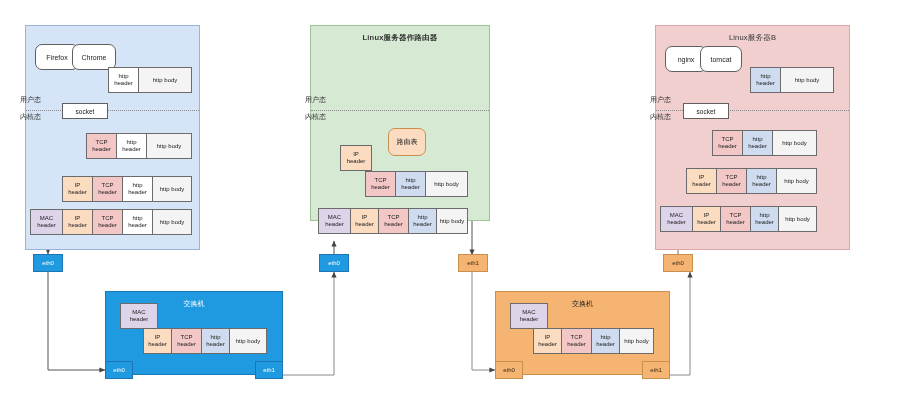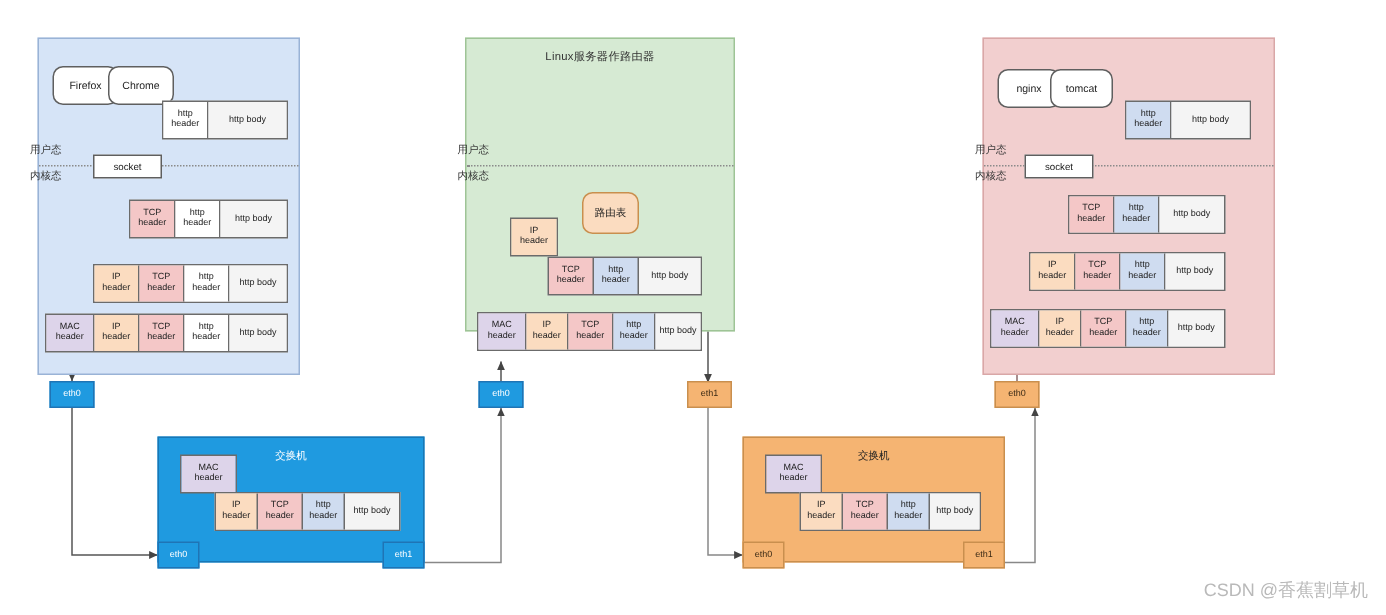--- a/index.html
+++ b/index.html
@@ -213,21 +213,21 @@
       <span>http</span>
       <span>header</span>
       </div>
     <div class="seg body" style="flex:1;">
       <span>http body</span>
       </div>
   </div>
 
   <div class="nic" style="left:33px;top:254px;width:30px;height:18px;">eth0</div>
 
-  <div class="panel green" style="left:310px;top:25px;width:180px;height:196px;">
+  <div class="panel green" style="left:310px;top:25px;width:180px;height:196px;font-weight:bold;">
     <div class="panel-title">Linux服务器作路由器</div>
     <div class="divider" style="top:84px;"></div>
   </div>
   <div class="mode-label" style="left:305px;top:95px;">用户态</div>
   <div class="mode-label" style="left:305px;top:112px;">内核态</div>
 
   <div class="rtbox" style="left:388px;top:128px;width:38px;height:28px;">路由表</div>
 
   <div class="packet" style="left:340px;top:145px;width:32px;">
     <div class="seg ip" style="flex:1;">
@@ -269,20 +269,21 @@
       </div>
     <div class="seg body" style="flex:1;">
       <span>http body</span>
       </div>
   </div>
 
   <div class="nic" style="left:319px;top:254px;width:30px;height:18px;">eth0</div>
   <div class="nic orange" style="left:458px;top:254px;width:30px;height:18px;">eth1</div>
 
   <div class="panel pink" style="left:655px;top:25px;width:195px;height:225px;">
+    <div class="panel-title">Linux服务器B</div>
     <div class="divider" style="top:84px;"></div>
   </div>
   <div class="mode-label" style="left:650px;top:95px;">用户态</div>
   <div class="mode-label" style="left:650px;top:112px;">内核态</div>
 
   <div class="appbox" style="left:665px;top:46px;width:42px;height:26px;">nginx</div>
   <div class="appbox" style="left:700px;top:46px;width:42px;height:26px;">tomcat</div>
   <div class="socket" style="left:683px;top:103px;width:46px;height:16px;">socket</div>
 
   <div class="packet" style="left:750px;top:67px;width:84px;">
@@ -402,15 +403,14 @@
       <span>http</span>
       <span>header</span>
       </div>
     <div class="seg body" style="flex:1;">
       <span>http body</span>
       </div>
   </div>
   <div class="nic orange" style="left:495px;top:361px;width:28px;height:18px;">eth0</div>
   <div class="nic orange" style="left:642px;top:361px;width:28px;height:18px;">eth1</div>
 
-  <div class="watermark">CSDN @香蕉割草机</div>
 
 </div>
 
 </body></html>

